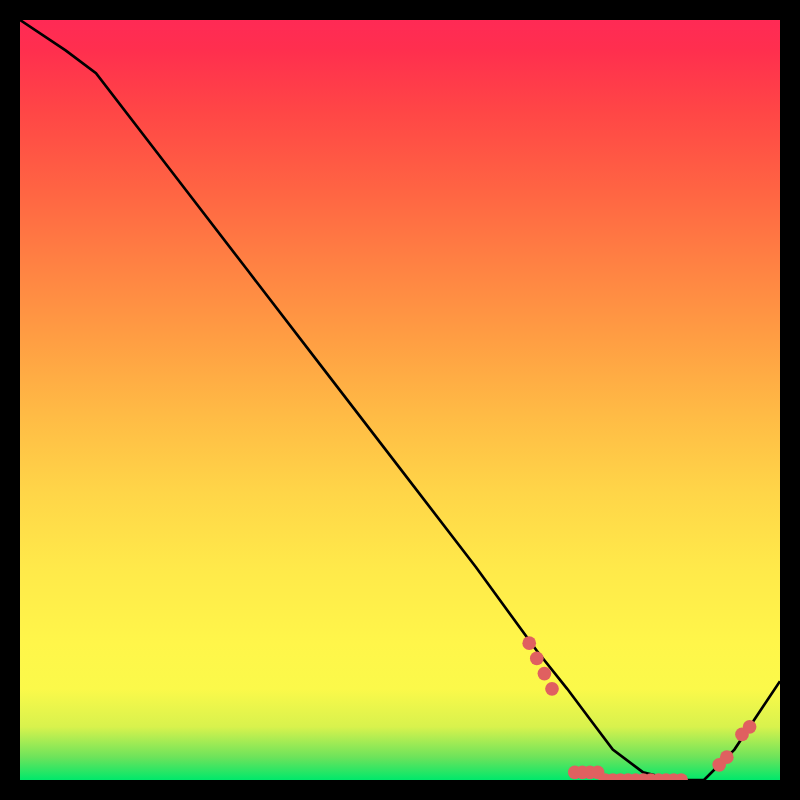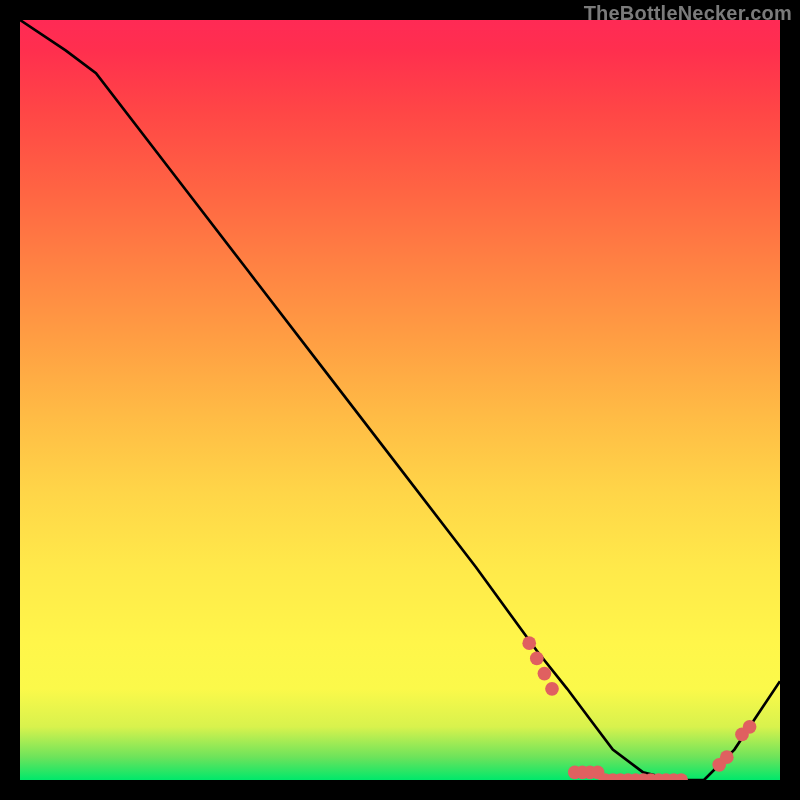--- a/index.html
+++ b/index.html
@@ -59,21 +59,20 @@
     font-weight: 600;
     letter-spacing: 0.2px;
     user-select: none;
   }
 </style>
 </head>
 <body>
 
 <div class="stage">
 
-  <div class="watermark">TheBottleNecker.com</div>
 
   <div class="plot">
     <div class="gradient"></div>
     <svg class="curve" viewBox="0 0 100 100" preserveAspectRatio="none">
       <path id="curve-path" fill="none" stroke="#000" stroke-width="0.35" d="M0.00 0.00 L6.00 4.00 L10.00 7.00 L20.00 20.00 L30.00 33.00 L40.00 46.00 L50.00 59.00 L60.00 72.00 L68.00 83.00 L72.00 88.00 L75.00 92.00 L78.00 96.00 L82.00 99.00 L86.00 100.00 L90.00 100.00 L94.00 96.00 L100.00 87.00"></path>
       <g id="markers">
           <circle cx="67.00" cy="82.00" r="0.9" fill="#e06060"></circle>
           <circle cx="68.00" cy="84.00" r="0.9" fill="#e06060"></circle>
           <circle cx="69.00" cy="86.00" r="0.9" fill="#e06060"></circle>
           <circle cx="70.00" cy="88.00" r="0.9" fill="#e06060"></circle>

